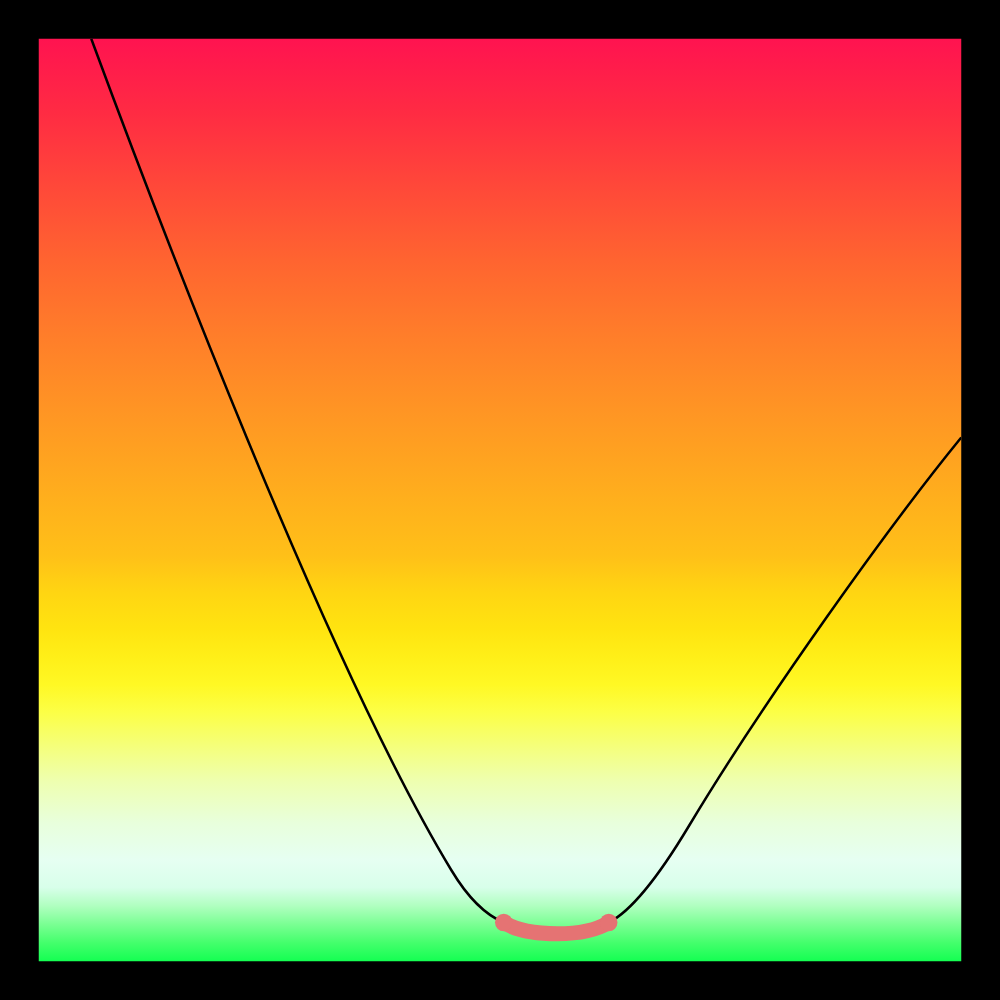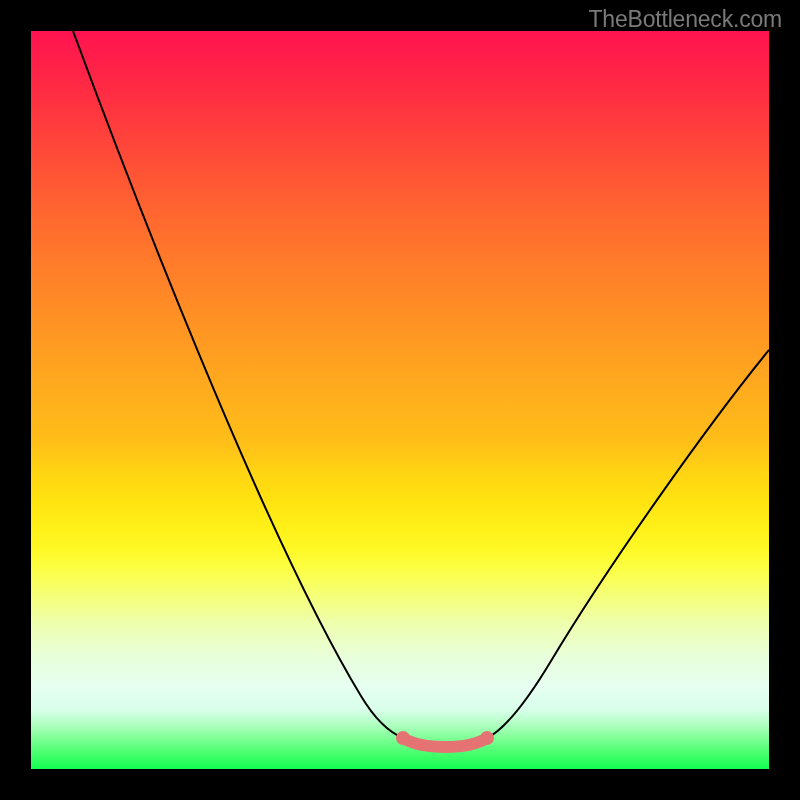--- a/index.html
+++ b/index.html
@@ -78,21 +78,20 @@
     stroke-linejoin: round;
   }
   .curve circle.pink-dot {
     fill: #e57373;
   }
 </style>
 </head>
 <body>
 <div class="container">
 
-  <div class="watermark">TheBottleneck.com</div>
 
   <div class="plot-area">
     <svg class="curve" viewBox="0 0 738 738">
 
       <path class="black" d="M 42 0
            C 90 130, 230 500, 330 665
            C 345 690, 360 702, 372 707"></path>
 
       <path class="black" d="M 456 707
            C 470 700, 490 680, 520 630

